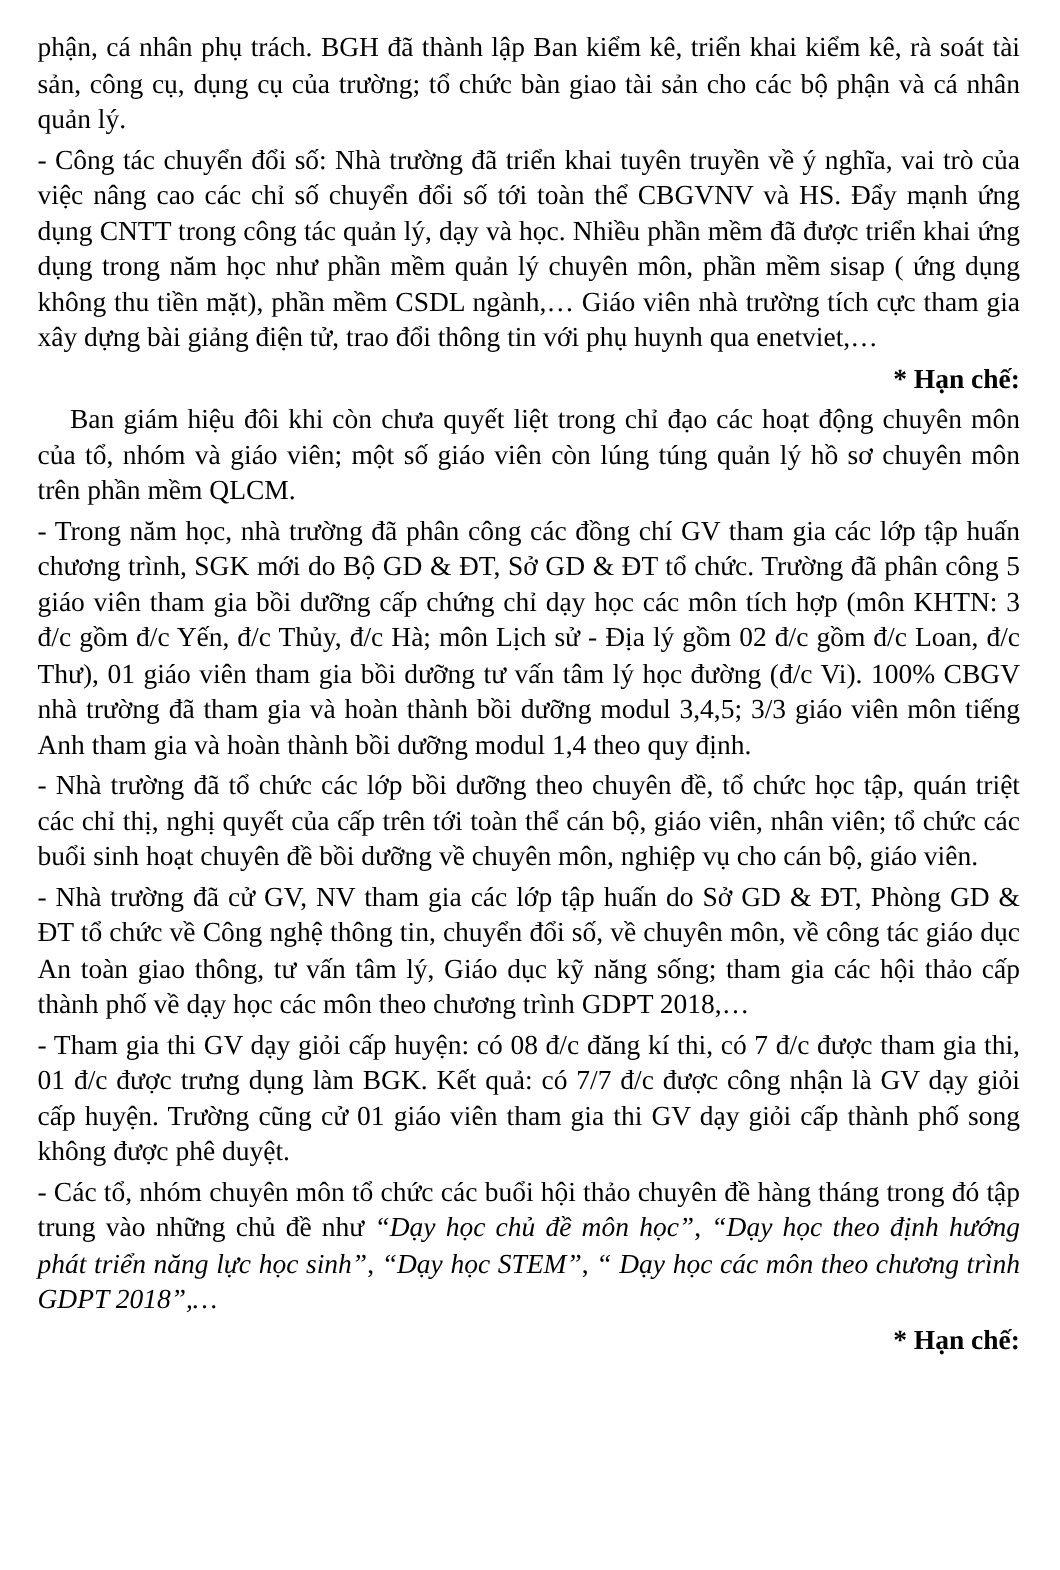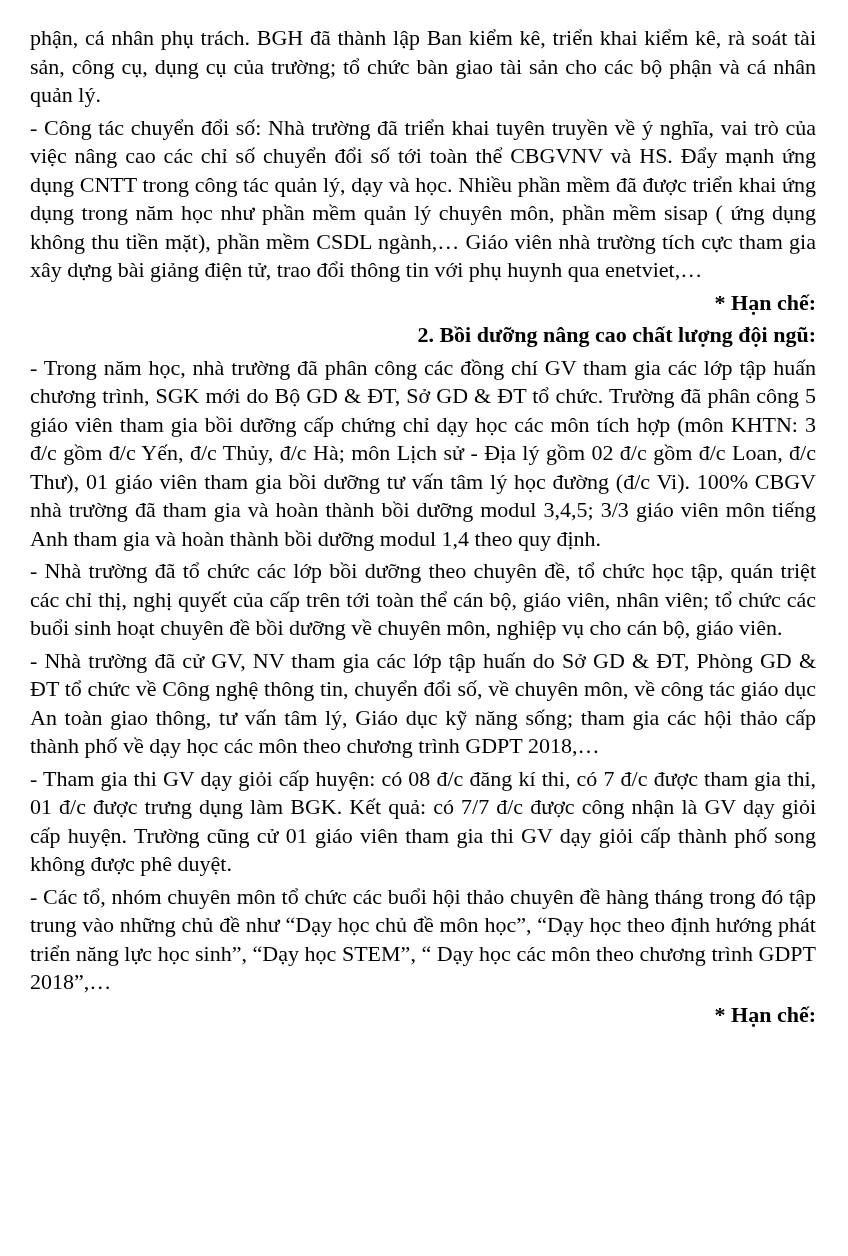--- a/index.html
+++ b/index.html
@@ -24,29 +24,30 @@
     text-align: justify;
   }
   p.heading {
     font-weight: bold;
     text-align: right;
   }
   p.body-indent {
     text-indent: 26px;
   }
   span.italic {
+    font-style: italic;
   }
 </style>
 </head>
 <body>
 
 <div class="doc-page">
     <p class="body"><span>phận, cá nhân phụ trách. BGH đã thành lập Ban kiểm kê, triển khai kiểm kê, rà soát tài sản, công cụ, dụng cụ của trường; tổ chức bàn giao tài sản cho các bộ phận và cá nhân quản lý.</span></p>
     <p class="body"><span>- Công tác chuyển đổi số: Nhà trường đã triển khai tuyên truyền về ý nghĩa, vai trò của việc nâng cao các chỉ số chuyển đổi số tới toàn thể CBGVNV và HS. Đẩy mạnh ứng dụng CNTT trong công tác quản lý, dạy và học. Nhiều phần mềm đã được triển khai ứng dụng trong năm học như phần mềm quản lý chuyên môn, phần mềm sisap ( ứng dụng không thu tiền mặt), phần mềm CSDL ngành,… Giáo viên nhà trường tích cực tham gia xây dựng bài giảng điện tử, trao đổi thông tin với phụ huynh qua enetviet,…</span></p>
     <p class="heading"><span>* Hạn chế:</span></p>
-    <p class="heading"><span>2. Bồi dưỡng nâng cao chất lượng đội ngũ:</span></p>
+    <p class="body-indent"><span>Ban giám hiệu đôi khi còn chưa quyết liệt trong chỉ đạo các hoạt động chuyên môn của tổ, nhóm và giáo viên; một số giáo viên còn lúng túng quản lý hồ sơ chuyên môn trên phần mềm QLCM.</span></p>
     <p class="body"><span>- Trong năm học, nhà trường đã phân công các đồng chí GV tham gia các lớp tập huấn chương trình, SGK mới do Bộ GD &amp; ĐT, Sở GD &amp; ĐT tổ chức. Trường đã phân công 5 giáo viên tham gia bồi dưỡng cấp chứng chỉ dạy học các môn tích hợp (môn KHTN: 3 đ/c gồm đ/c Yến, đ/c Thủy, đ/c Hà; môn Lịch sử - Địa lý gồm 02 đ/c gồm đ/c Loan, đ/c Thư), 01 giáo viên tham gia bồi dưỡng tư vấn tâm lý học đường (đ/c Vi). 100% CBGV nhà trường đã tham gia và hoàn thành bồi dưỡng modul 3,4,5; 3/3 giáo viên môn tiếng Anh tham gia và hoàn thành bồi dưỡng modul 1,4 theo quy định.</span></p>
     <p class="body"><span>- Nhà trường đã tổ chức các lớp bồi dưỡng theo chuyên đề, tổ chức học tập, quán triệt các chỉ thị, nghị quyết của cấp trên tới toàn thể cán bộ, giáo viên, nhân viên; tổ chức các buổi sinh hoạt chuyên đề bồi dưỡng về chuyên môn, nghiệp vụ cho cán bộ, giáo viên.</span></p>
     <p class="body"><span>- Nhà trường đã cử GV, NV tham gia các lớp tập huấn do Sở GD &amp; ĐT, Phòng GD &amp; ĐT tổ chức về Công nghệ thông tin, chuyển đổi số, về chuyên môn, về công tác giáo dục An toàn giao thông, tư vấn tâm lý, Giáo dục kỹ năng sống; tham gia các hội thảo cấp thành phố về dạy học các môn theo chương trình GDPT 2018,…</span></p>
     <p class="body"><span>- Tham gia thi GV dạy giỏi cấp huyện: có 08 đ/c đăng kí thi, có 7 đ/c được tham gia thi, 01 đ/c được trưng dụng làm BGK. Kết quả: có 7/7 đ/c được công nhận là GV dạy giỏi cấp huyện. Trường cũng cử 01 giáo viên tham gia thi GV dạy giỏi cấp thành phố song không được phê duyệt.</span></p>
     <p class="body"><span>- Các tổ, nhóm chuyên môn tổ chức các buổi hội thảo chuyên đề hàng tháng trong đó tập trung vào những chủ đề như  </span><span class="italic">“Dạy học chủ đề môn học”</span><span>, </span><span class="italic">“Dạy học theo định hướng phát triển năng lực học sinh”</span><span>, </span><span class="italic">“Dạy học STEM”</span><span>, </span><span class="italic">“ Dạy học các môn theo chương trình GDPT 2018”,…</span></p>
     <p class="heading"><span>* Hạn chế:</span></p>
   </div>
 
 </body></html>

